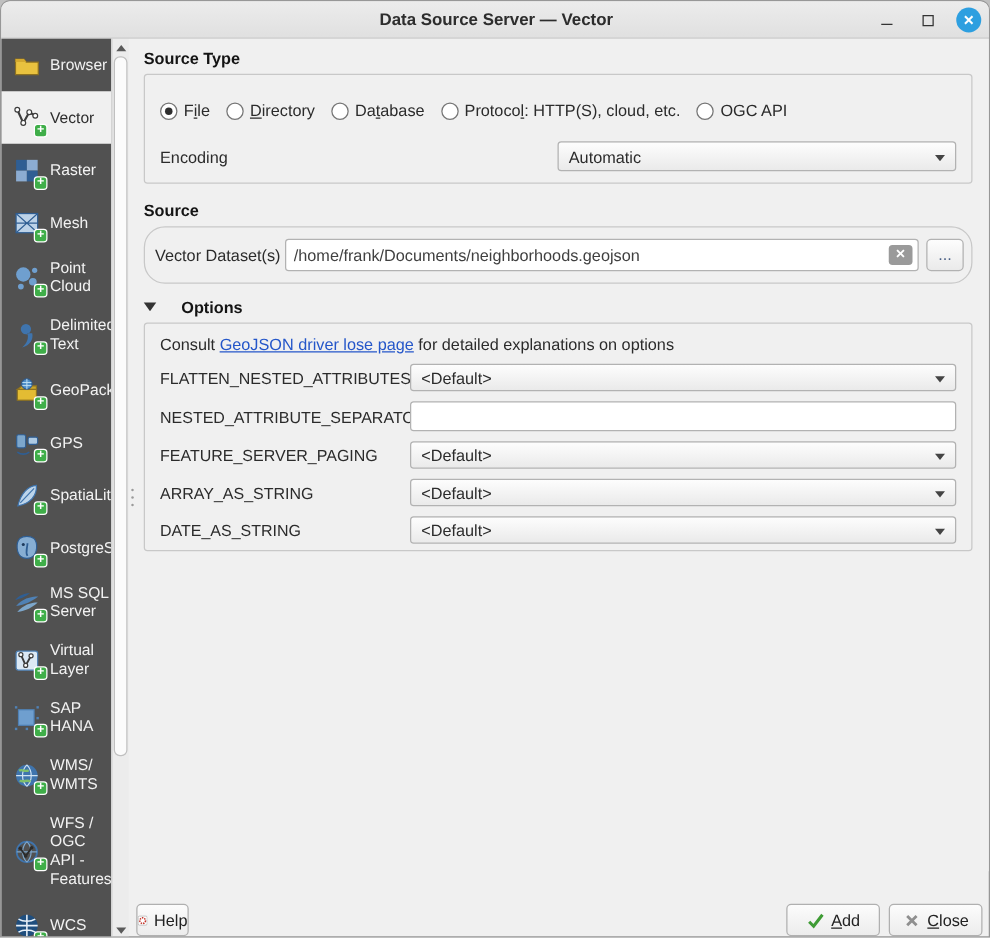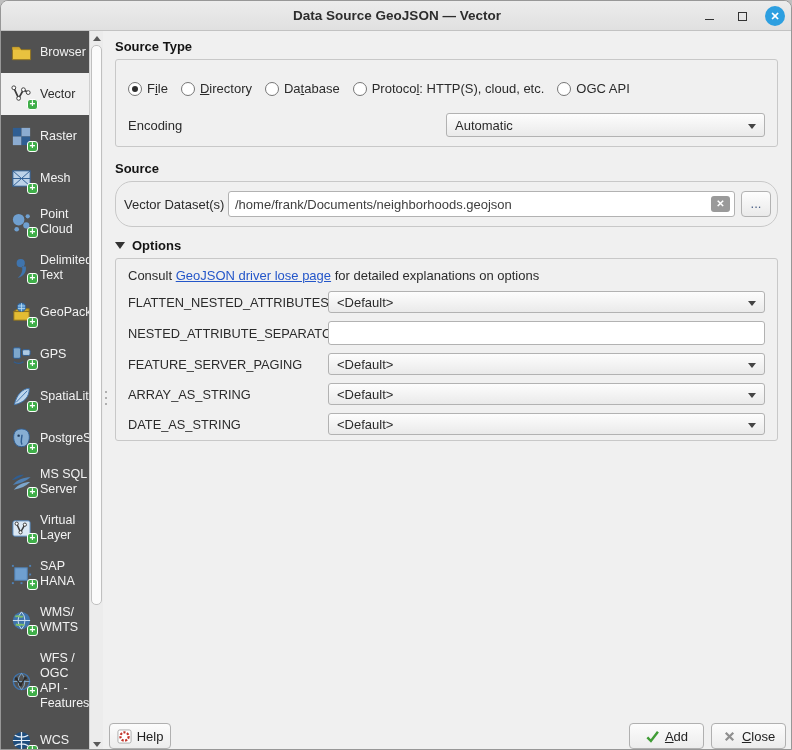--- a/index.html
+++ b/index.html
@@ -71,53 +71,53 @@
     font-family:"Liberation Sans", sans-serif; font-size:13px; color:#404040; padding:0 26px 0 6px;
   }
   .clear-btn {
     position:absolute; right:5px; top:5px; width:19px; height:16px; background:#9a9a9a;
     border-radius:3px; color:#fff; font-size:10px; font-weight:bold; line-height:16px; text-align:center;
   }
   .browse-btn {
     width:30px; height:26px; margin-left:6px; background:linear-gradient(#fdfdfd,#eaeaea);
     border:1px solid #b2b2b2; border-radius:4px; font-size:13px; color:#4a5f85; line-height:20px; text-align:center;
   }
-  .heading-options { margin-top:11px; display:flex; align-items:center; gap:7px; cursor:default; }
+  .heading-options { margin-top:11px; display:flex; align-items:center; gap:20px; cursor:default; }
   .collapse-tri { width:0; height:0; border-left:5px solid transparent; border-right:5px solid transparent; border-top:7px solid #333; }
   .frame-options { margin-top:5px; height:183px; padding:9px 12px 0 12px; }
   .consult { font-size:13px; }
   .consult a { color:#2456c9; text-decoration:underline; cursor:pointer; }
   .opt-row { display:flex; align-items:center; margin-top:8px; }
   .opt-row .label { width:200px; min-width:200px; font-size:12.8px; }
   .opt-combo { height:22px; }
   .opt-combo .arrow { top:9px; }
   .opt-input {
     flex:1; height:24px; border:1px solid #b2b2b2; border-radius:3px; background:#fff;
     font-family:"Liberation Sans", sans-serif; font-size:13px; padding:0 6px;
   }
   
   .footer { position:absolute; left:102px; top:704px; width:690px; height:46px; }
   .btn {
     position:absolute; top:18px; height:26px; background:linear-gradient(#fcfcfc,#ececec);
     border:1px solid #b0b0b0; border-radius:4px; font-family:"Liberation Sans", sans-serif;
     font-size:13px; color:#222; display:flex; align-items:center; justify-content:center; gap:5px;
   }
-  .btn-help { left:6px; width:62px; }
+  .btn-help { left:6px; width:42px; }
   .btn-add { right:89px; width:75px; }
   .btn-close { right:7px; width:75px; }
   .btn svg { width:15px; height:15px; }
   u { text-decoration:underline; }
 </style>
 </head>
 <body>
 
 <div class="window">
 
   <div class="titlebar">
-    <div class="title">Data Source GeoJSON — Vector</div>
+    <div class="title">Data Source Server — Vector</div>
     <div class="win-controls">
       <div class="wc-min">
           <span></span>
         </div>
       <div class="wc-max">
           <span></span>
         </div>
       <div class="wc-close">✕</div>
     </div>
   </div>

